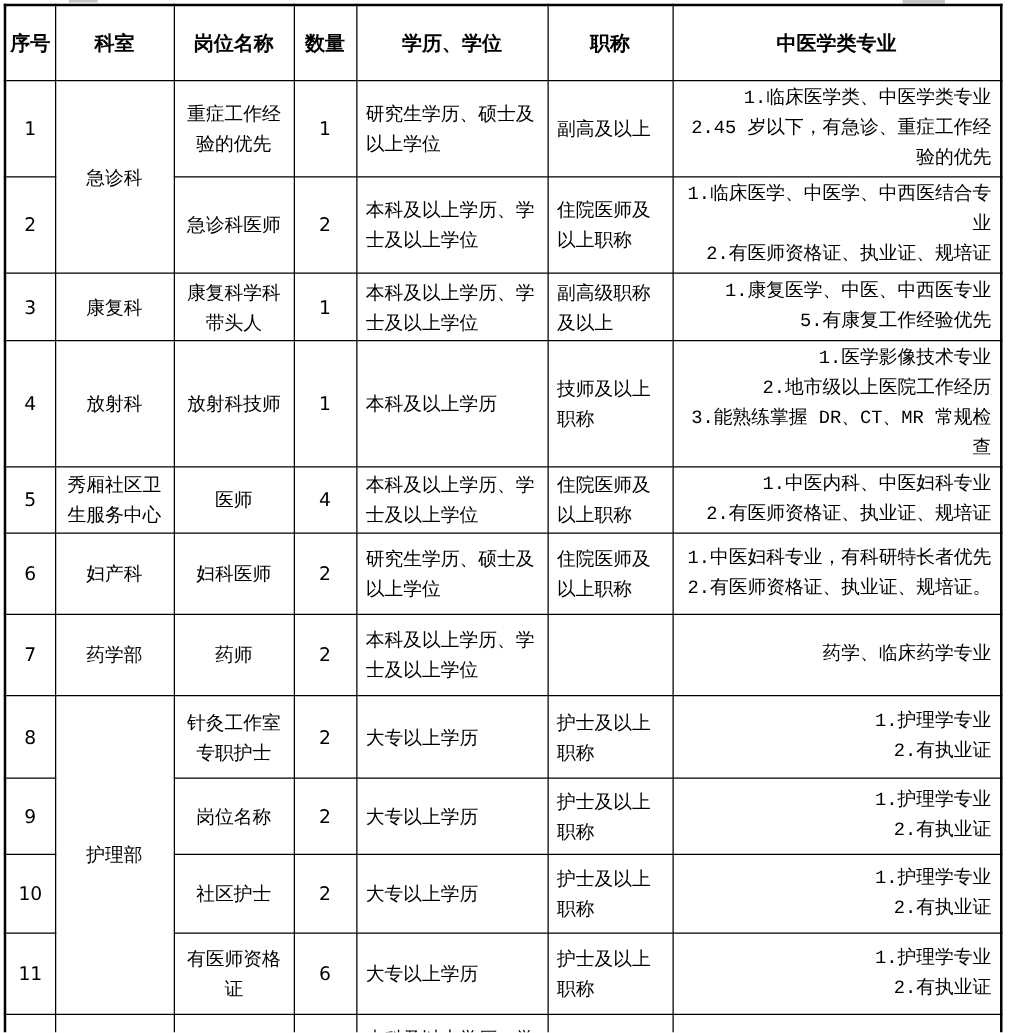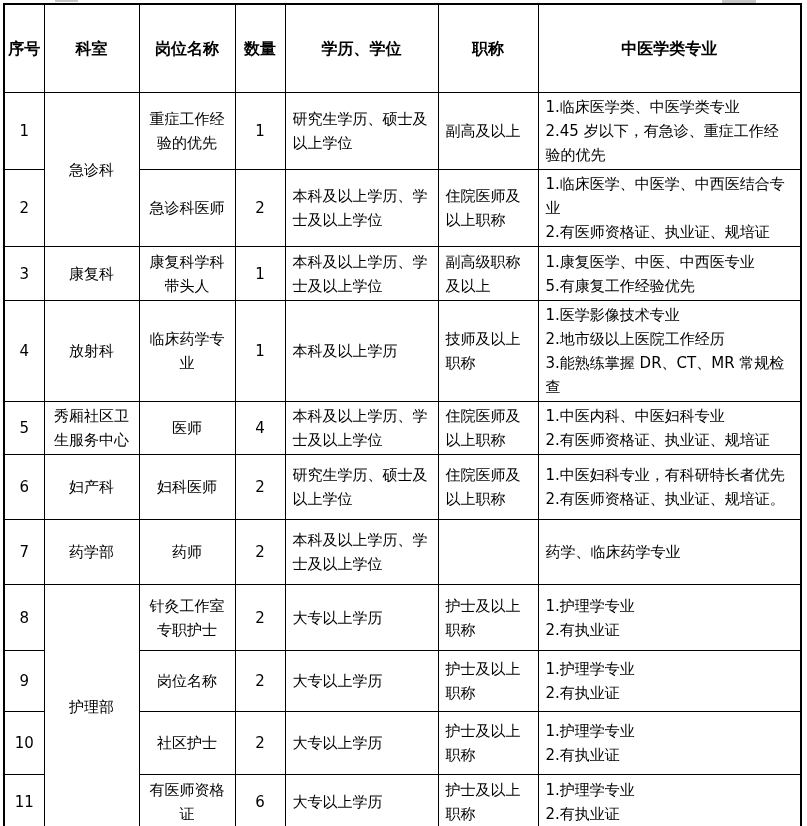--- a/index.html
+++ b/index.html
@@ -34,26 +34,26 @@
     vertical-align: middle;
     padding: 2px 7px;
     overflow: hidden;
     word-break: break-all;
   }
   table.recruit th {
     font-size: 16px;
     font-weight: bold;
     text-align: center;
     height: 55px;
-    padding: 16px 2px;
+    padding: 2px 2px;
     margin-top: 31px;
   }
   td.c { text-align: center; padding: 2px 3px; }
   td.l { text-align: left; }
-  .req-line { text-align: left; }
+  .req-line { text-align: right; font-family: Liberation Mono, monospace; }
   .crop-artifact {
     position: absolute;
     background: #c6c6c6;
   }
   .crop-artifact.a1 { left: 55px;  top: 0; width: 23px; height: 2px; }
   .crop-artifact.a2 { left: 722px; top: 0; width: 34px; height: 3px; }
 </style>
 </head>
 <body>
 
@@ -115,21 +115,21 @@
           <td class="l">本科及以上学历、学士及以上学位</td>
           <td class="l">副高级职称及以上</td>
           <td class="l">
             <div class="req-line">1.康复医学、中医、中西医专业</div>
             <div class="req-line">5.有康复工作经验优先</div>
           </td>
         </tr>
         <tr style="height: 70px;">
           <td class="c">4</td>
           <td class="c">放射科</td>
-          <td class="c">临床药学专业</td>
+          <td class="c">放射科技师</td>
           <td class="c">1</td>
           <td class="l">本科及以上学历</td>
           <td class="l">技师及以上职称</td>
           <td class="l">
             <div class="req-line">1.医学影像技术专业</div>
             <div class="req-line">2.地市级以上医院工作经历</div>
             <div class="req-line">3.能熟练掌握 DR、CT、MR 常规检查</div>
           </td>
         </tr>
         <tr style="height: 51px;">
@@ -194,21 +194,21 @@
           <td class="c">10</td>
           <td class="c">社区护士</td>
           <td class="c">2</td>
           <td class="l">大专以上学历</td>
           <td class="l">护士及以上职称</td>
           <td class="l">
             <div class="req-line">1.护理学专业</div>
             <div class="req-line">2.有执业证</div>
           </td>
         </tr>
-        <tr style="height: 55px;">
+        <tr style="height: 65px;">
           <td class="c">11</td>
           <td class="c">有医师资格证</td>
           <td class="c">6</td>
           <td class="l">大专以上学历</td>
           <td class="l">护士及以上职称</td>
           <td class="l">
             <div class="req-line">1.护理学专业</div>
             <div class="req-line">2.有执业证</div>
           </td>
         </tr>

